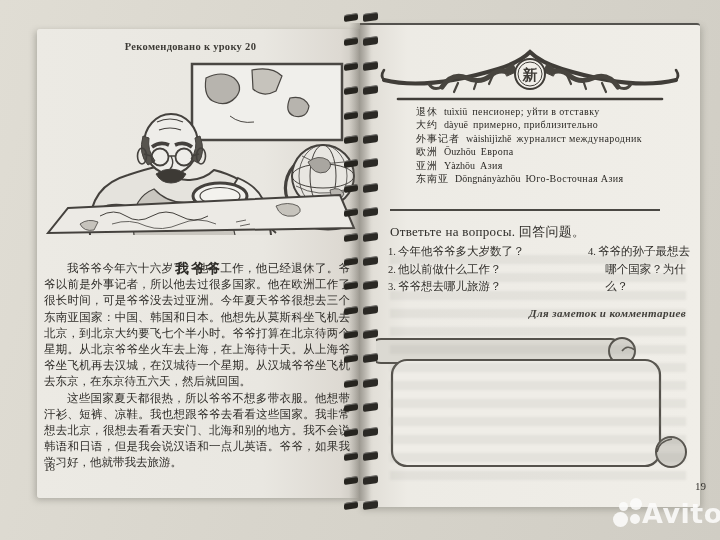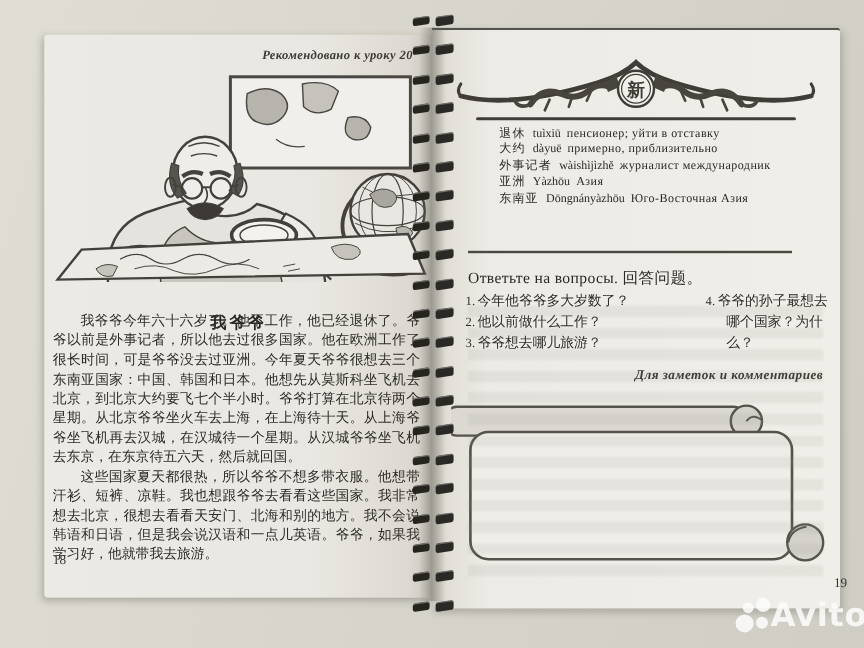--- a/index.html
+++ b/index.html
@@ -37,22 +37,22 @@
     background:#26241f;border-radius:2px;transform:skewY(-8deg);
     box-shadow:inset 0 1px 0 rgba(255,255,255,.35);
   }
   .coil::after{
     content:"";position:absolute;right:0;top:0;width:15px;height:8px;
     background:#2b2925;border-radius:2px;transform:skewY(-8deg);
     box-shadow:inset 0 1px 0 rgba(255,255,255,.30);
   }
   
   .header-note{
-    position:absolute;top:12px;left:0;right:16px;text-align:right;
-    font-style:italic;font-weight:600;font-size:10.5px;color:#3d3b36;letter-spacing:.3px;
+    position:absolute;top:12px;left:0;right:16px;text-align:center;
+    font-weight:600;font-size:10.5px;color:#3d3b36;letter-spacing:.3px;
   }
   .illustration{position:absolute;top:27px;left:3px;width:316px;height:179px;}
   .story-title{
     position:absolute;top:211px;left:0;width:100%;text-align:center;
     font-weight:bold;font-size:13.5px;letter-spacing:2px;color:#2c2a26;margin-top:20px;
   }
   .story{
     position:absolute;top:231px;left:7px;right:10px;
     font-size:11.5px;line-height:16.2px;text-align:justify;color:#2e2c28;
   }
@@ -207,20 +207,21 @@
 
     <circle cx="152" cy="27" r="15" fill="#f1efe9" stroke="#403d38" stroke-width="2"></circle>
     <circle cx="152" cy="27" r="12" fill="none" stroke="#403d38" stroke-width="1"></circle>
     <text x="152" y="33" text-anchor="middle" font-size="15" font-weight="bold" fill="#403d38" font-family="DejaVu Sans, sans-serif">新</text>
   </svg>
 
   <div class="vocab">
     <div class="vocab-row"><span class="hz">退休</span><span class="py">tuìxiū</span><span class="ru">пенсионер; уйти в отставку</span></div>
     <div class="vocab-row"><span class="hz">大约</span><span class="py">dàyuē</span><span class="ru">примерно, приблизительно</span></div>
     <div class="vocab-row"><span class="hz">外事记者</span><span class="py">wàishìjìzhě</span><span class="ru">журналист международник</span></div>
+    <div class="vocab-row"><span class="hz">欧洲</span><span class="py">Ōuzhōu</span><span class="ru">Европа</span></div>
     <div class="vocab-row"><span class="hz">亚洲</span><span class="py">Yàzhōu</span><span class="ru">Азия</span></div>
     <div class="vocab-row"><span class="hz">东南亚</span><span class="py">Dōngnányàzhōu</span><span class="ru">Юго-Восточная Азия</span></div>
   </div>
 
   <div class="vocab-rule"></div>
 
   <div class="exercise-heading">Ответьте на вопросы. 回答问题。</div>
 
   <div class="questions">
     <div class="q-col1">

